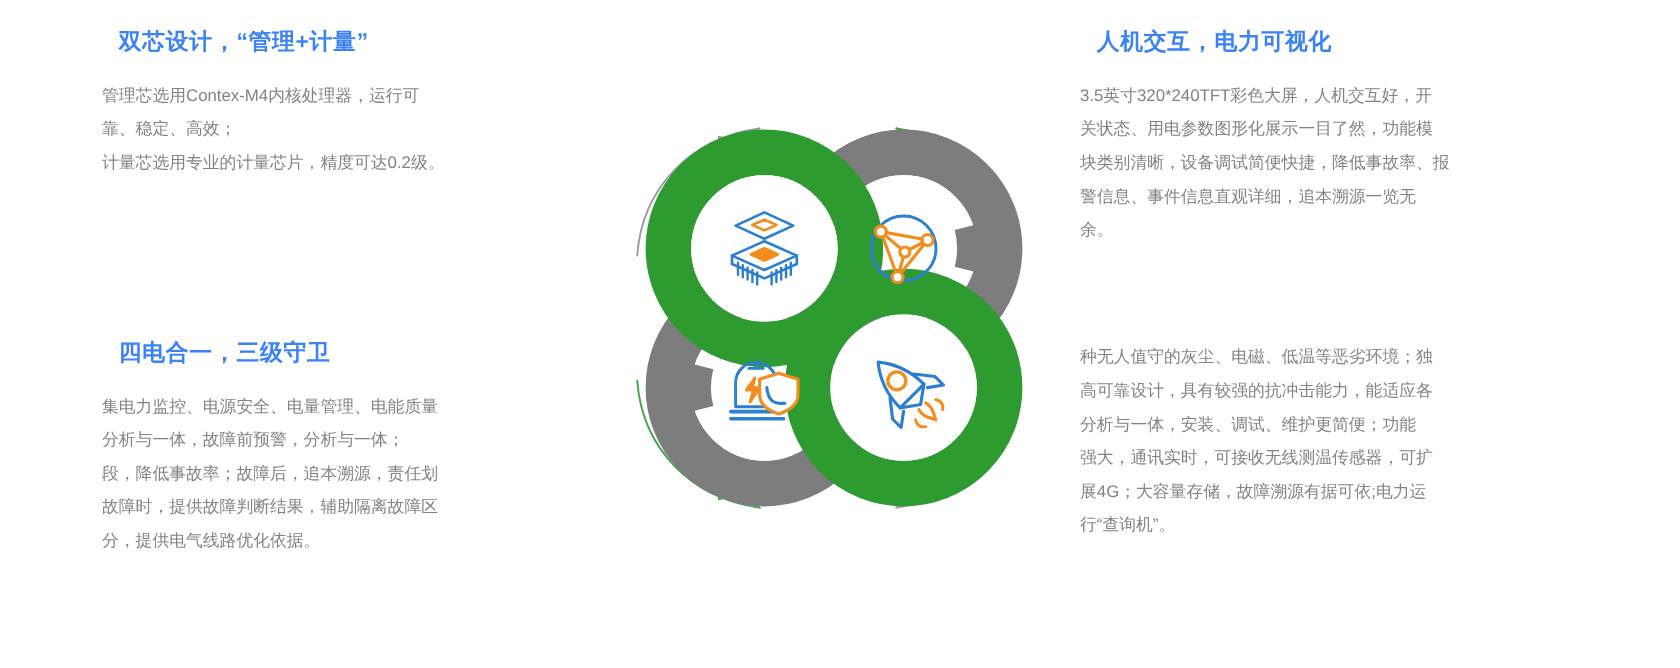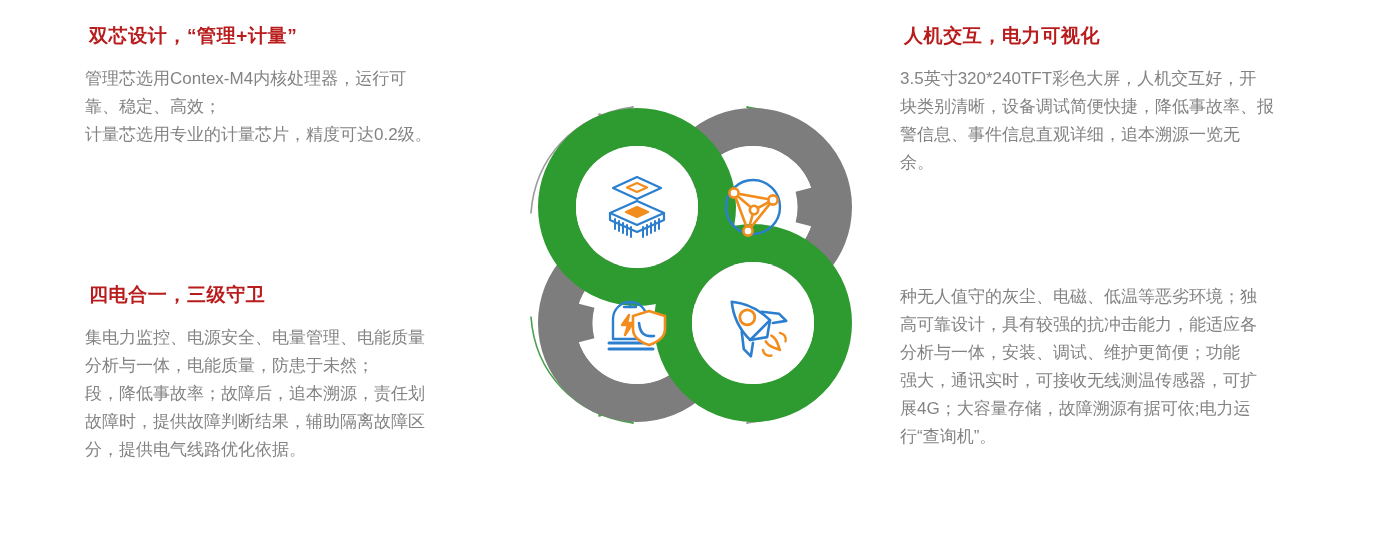--- a/index.html
+++ b/index.html
@@ -27,29 +27,29 @@
     width: 430px;
   }
   .feature.left  { left: 85px; }
   .feature.right { left: 900px; }
   .feature.top    { top: 24px; }
   .feature.bottom { top: 283px; }
 
   .feature-title {
     font-size: 19px;
     font-weight: bold;
-    color: #b91c1c;
+    color: #3b82f6;
     letter-spacing: 0.6px;
     line-height: 1.3;
-    margin: 0 0 16px 4px;
+    margin: 0 0 16px 14px;
     white-space: nowrap;
   }
 
   .feature-body {
-    font-size: 17px;
+    font-size: 14px;
     color: #838383;
     line-height: 28px;
     margin: 0;
   }
   .feature-body p {
     margin: 0;
   }
 
   
   .rings {
@@ -76,31 +76,32 @@
       <p>管理芯选用Contex-M4内核处理器，运行可</p>
       <p>靠、稳定、高效；</p>
       <p>计量芯选用专业的计量芯片，精度可达0.2级。</p>
     </div>
   </div>
 
   <div class="feature right top">
     <h2 class="feature-title">人机交互，电力可视化</h2>
     <div class="feature-body">
       <p>3.5英寸320*240TFT彩色大屏，人机交互好，开</p>
+      <p>关状态、用电参数图形化展示一目了然，功能模</p>
       <p>块类别清晰，设备调试简便快捷，降低事故率、报</p>
       <p>警信息、事件信息直观详细，追本溯源一览无</p>
       <p>余。</p>
     </div>
   </div>
 
   <div class="feature left bottom">
     <h2 class="feature-title">四电合一，三级守卫</h2>
     <div class="feature-body">
       <p>集电力监控、电源安全、电量管理、电能质量</p>
-      <p>分析与一体，电能质量，防患于未然；</p>
+      <p>分析与一体，故障前预警，分析与一体；</p>
       <p>段，降低事故率；故障后，追本溯源，责任划</p>
       <p>故障时，提供故障判断结果，辅助隔离故障区</p>
       <p>分，提供电气线路优化依据。</p>
     </div>
   </div>
 
   <div class="feature right bottom">
     <div class="feature-body">
       <p>种无人值守的灰尘、电磁、低温等恶劣环境；独</p>
       <p>高可靠设计，具有较强的抗冲击能力，能适应各</p>

